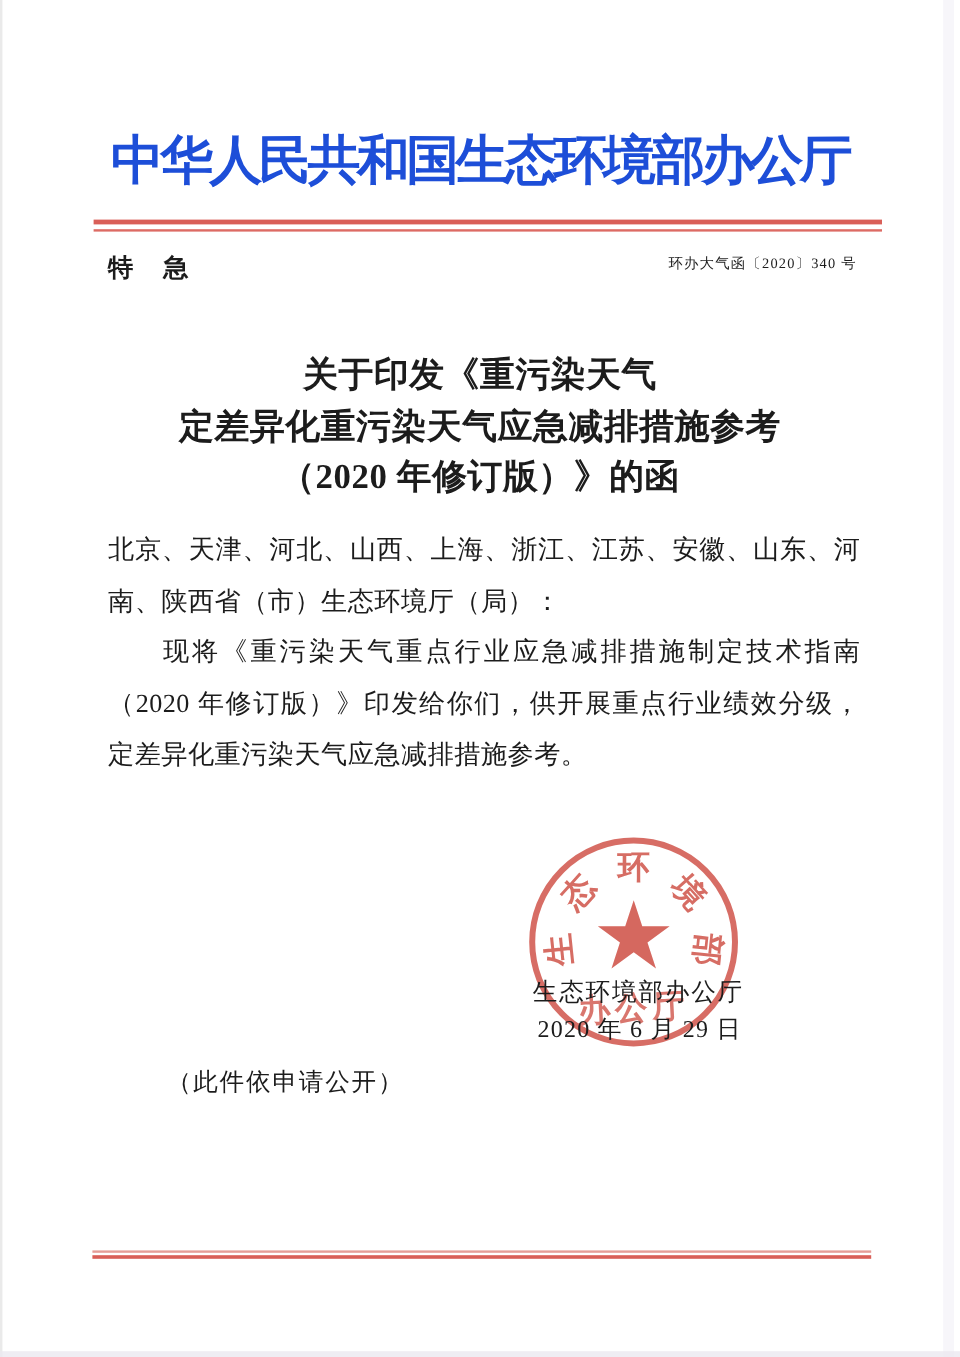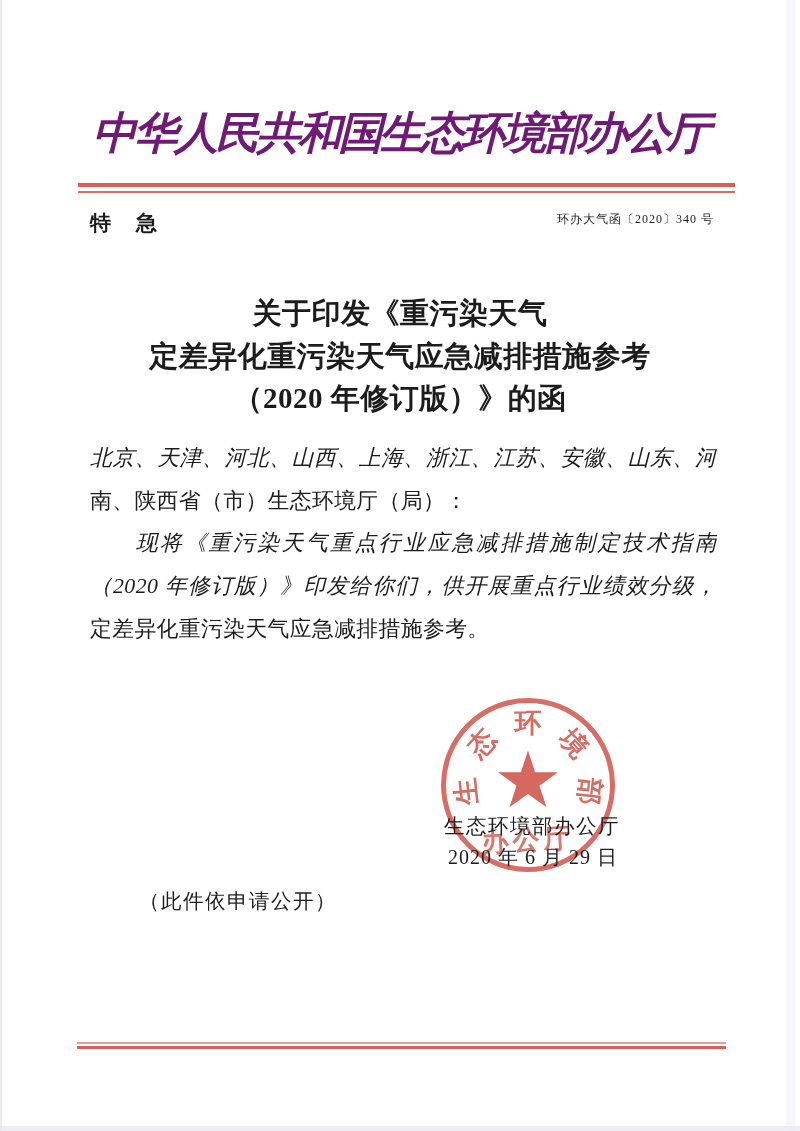--- a/index.html
+++ b/index.html
@@ -14,23 +14,22 @@
   
   .edge-left{position:absolute;left:0;top:0;width:2px;height:100%;background:#d9d9d9;opacity:.55;}
   .edge-bottom{position:absolute;left:0;bottom:0;width:100%;height:5px;background:#ebe8f0;opacity:.8;}
   .edge-right-stripe{position:absolute;top:0;left:786px;width:9px;height:100%;background:#f4f2f8;opacity:.7;}
 
   
   .letterhead{
     position:absolute;left:0;top:104px;width:100%;
     text-align:center;
     font-size:44px;font-weight:bold;letter-spacing:-3px;
-    color:#701a75;
+    color:#1d4ed8;
     white-space:nowrap;
-    font-style:italic;
   }
   .rule-top-thick{position:absolute;left:78px;top:183px;width:657px;height:4px;background:#d95f58;}
   .rule-top-thin{position:absolute;left:78px;top:191px;width:657px;height:2px;background:#dd6b64;}
 
   
   .urgency{
     position:absolute;left:90px;top:209px;
     font-size:21px;font-weight:bold;letter-spacing:2px;white-space:nowrap;
   }
   .doc-number{
@@ -44,21 +43,21 @@
     text-align:center;font-weight:bold;
     font-size:29px;line-height:42.6px;letter-spacing:0.5px;
   }
 
   
   .content{
     position:absolute;left:90px;top:437px;width:627px;
     font-size:21.8px;line-height:42.7px;letter-spacing:0.4px;
   }
   .line{height:42.7px;white-space:nowrap;}
-  .line-full{text-align:justify;text-align-last:justify;white-space:normal;overflow:hidden;font-style:italic;}
+  .line-full{text-align:justify;text-align-last:justify;white-space:normal;overflow:hidden;}
   .line-indent{text-indent:2.1em;}
 
   
   .seal{position:absolute;left:441px;top:698px;width:174px;height:174px;color:#d0544a;z-index:1;}
   .seal-ring{position:absolute;left:0;top:0;right:0;bottom:0;border:5px solid currentColor;border-radius:50%;opacity:.85;}
   .seal-star{position:absolute;left:50%;top:50%;transform:translate(-50%,-56%);font-size:78px;line-height:1;opacity:.88;
     font-family:"DejaVu Sans",sans-serif;}
   .seal-arc{position:absolute;left:50%;top:50%;width:32px;height:32px;margin-left:-16px;margin-top:-16px;
     font-size:27px;font-weight:bold;text-align:center;line-height:32px;opacity:.85;}
   .arc-0{transform:rotate(-96deg) translateY(-62px);}

